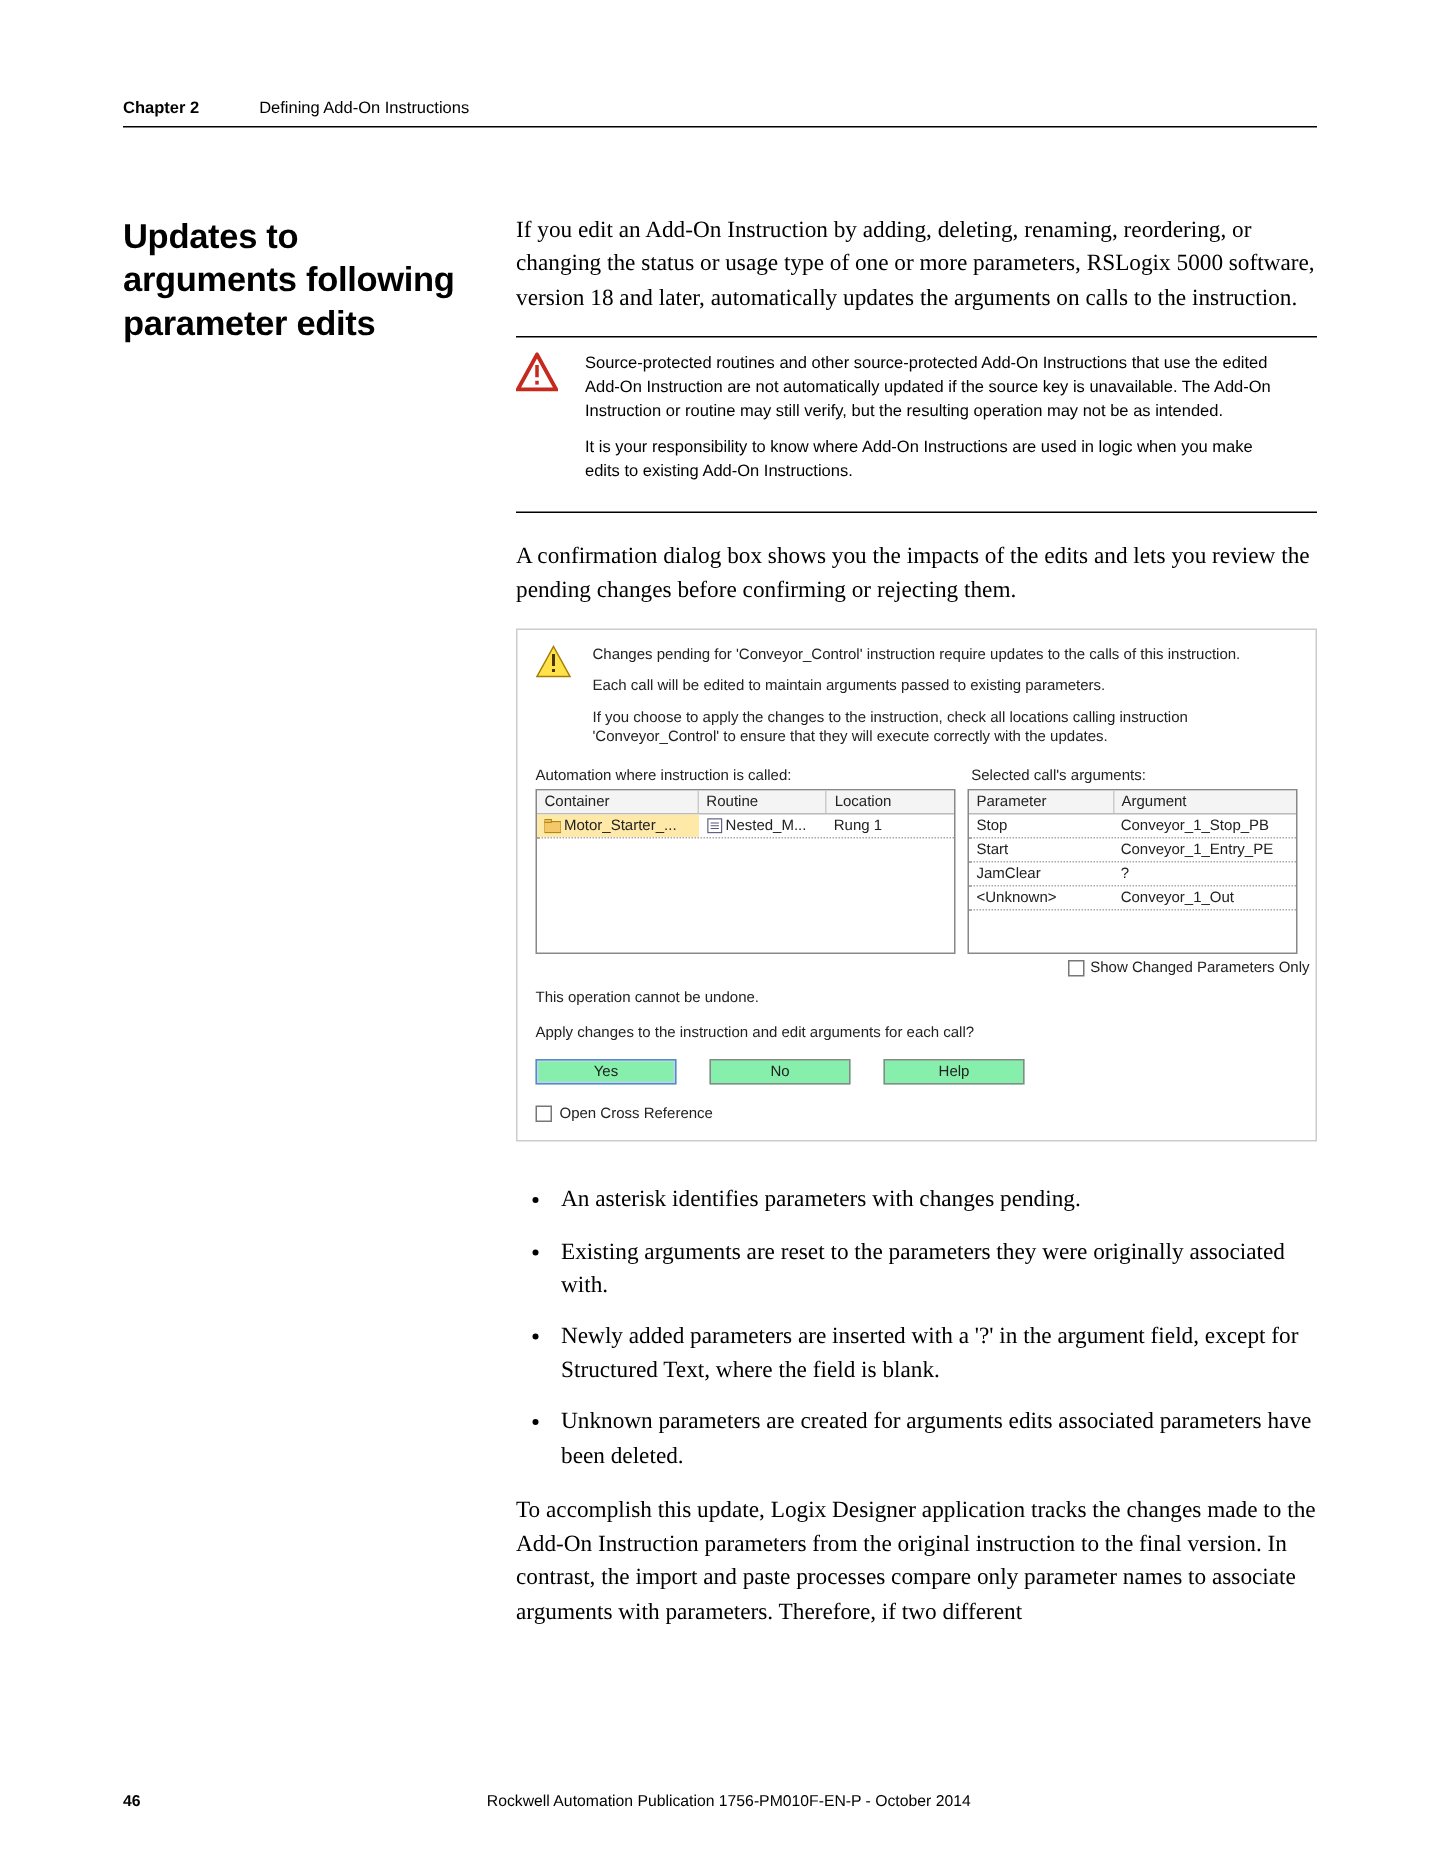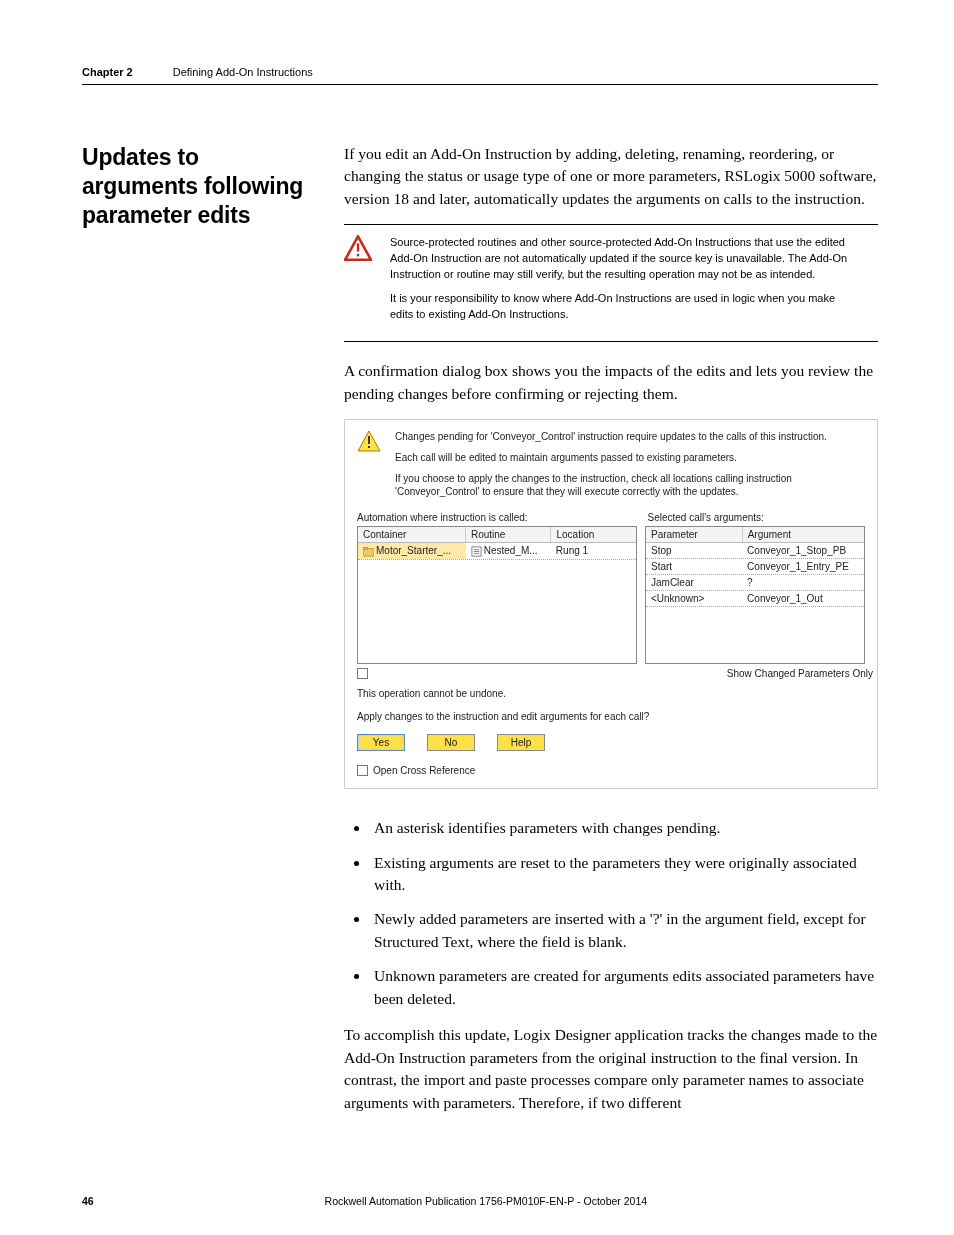--- a/index.html
+++ b/index.html
@@ -68,44 +68,44 @@
     color: #222;
     padding: 10px 12px 12px 12px;
   }
   .dlg-top { display:flex; gap:12px; }
   .dlg-top .warn { width: 26px; flex:0 0 26px; }
   .dlg-top .msgs p { margin:0 0 8px 0; font-family: Tahoma, Arial, sans-serif; font-size:10px; line-height:1.3; }
   .dlg-labels { display:flex; margin-top:6px; }
   .dlg-labels .left  { width: 56%; font-size:10px; }
   .dlg-labels .right { width: 44%; font-size:10px; padding-left:6px; }
   .tables { display:flex; gap:8px; margin-top:3px; }
-  .tbl { border:1px solid #888; background:#fff; height:138px; overflow:hidden; }
+  .tbl { border:1px solid #888; background:#fff; height:110px; overflow:hidden; }
   .tbl.left  { width: 56%; }
   .tbl.right { width: 44%; }
   .tbl .hdr { display:flex; background:#f4f4f4; border-bottom:1px solid #bbb; }
   .tbl .hdr div { font-size:10px; padding:2px 5px; border-right:1px solid #ccc; }
   .tbl.left  .hdr div:nth-child(1){ flex:1.3; }
   .tbl.left  .hdr div:nth-child(2){ flex:1; }
   .tbl.left  .hdr div:nth-child(3){ flex:1; border-right:none; }
   .tbl.right .hdr div:nth-child(1){ flex:1; }
   .tbl.right .hdr div:nth-child(2){ flex:1.3; border-right:none; }
   .tbl .row { display:flex; border-bottom:1px dotted #aaa; }
   .tbl .row div { font-size:10px; padding:2px 5px; white-space:nowrap; overflow:hidden; text-overflow:ellipsis; }
   .tbl.left  .row div:nth-child(1){ flex:1.3; background:#ffe9a8; }
   .tbl.left  .row div:nth-child(2){ flex:1; }
   .tbl.left  .row div:nth-child(3){ flex:1; }
   .tbl.right .row div:nth-child(1){ flex:1; }
   .tbl.right .row div:nth-child(2){ flex:1.3; }
-  .dlg-check { margin-top:4px; font-size:10px; display:flex; align-items:center; gap:4px; justify-content:space-between; width: calc(56% + 8px + 44%); }
+  .dlg-check { margin-top:4px; font-size:10px; display:flex; align-items:center; gap:4px; justify-content:flex-end; width: calc(56% + 8px + 44%); }
   .dlg-check .cb { width:11px; height:11px; border:1px solid #777; background:#fff; display:inline-block; }
   .dlg-foot p { margin:8px 0 0 0; font-size:10px; font-family:Tahoma,Arial,sans-serif; }
   .dlg-btns { display:flex; gap:22px; margin-top:10px; }
   .dlg-btns .btn {
-    border:1px solid #888; background:#fde047; font-size:10px;
-    padding:2px 0; width:48px; text-align:center;
+    border:1px solid #888; background:#86efac; font-size:10px;
+    padding:2px 0; width:94px; text-align:center;
     font-family:Tahoma,Arial,sans-serif;
   }
   .dlg-btns .btn.yes { border:1px solid #5a8ac6; box-shadow:0 0 0 1px #bcd3ee inset; }
   .dlg-open { margin-top:14px; font-size:10px; display:flex; align-items:center; gap:5px; }
   .dlg-open .cb { width:11px; height:11px; border:1px solid #777; background:#fff; display:inline-block; }
   ul.bullets { list-style:disc; margin:0 0 14px 26px; padding:0; }
   ul.bullets li { font-size:15.5px; line-height:1.45; margin:0 0 12px 0; padding-left:4px; }
   .footer {
     position:absolute; bottom:28px; left:82px; right:76px;
     display:flex; justify-content:space-between; align-items:baseline;

